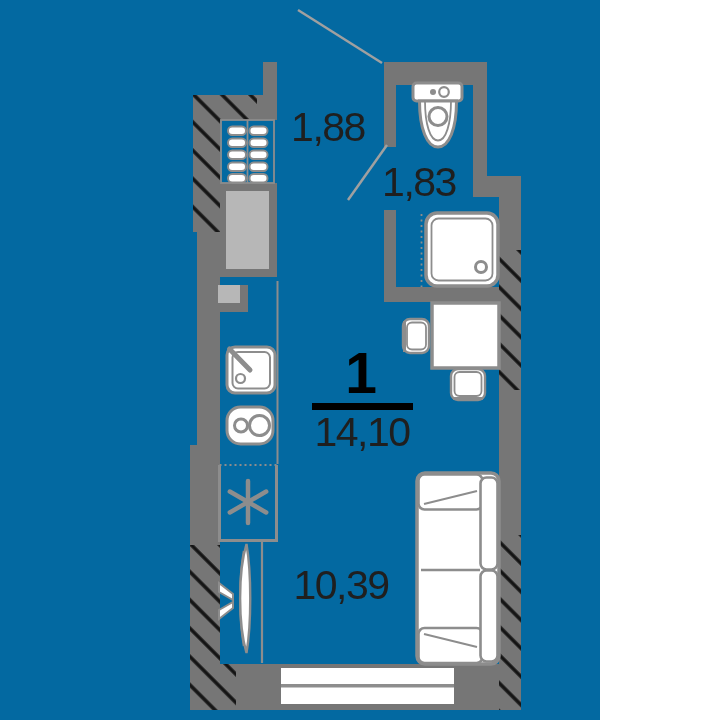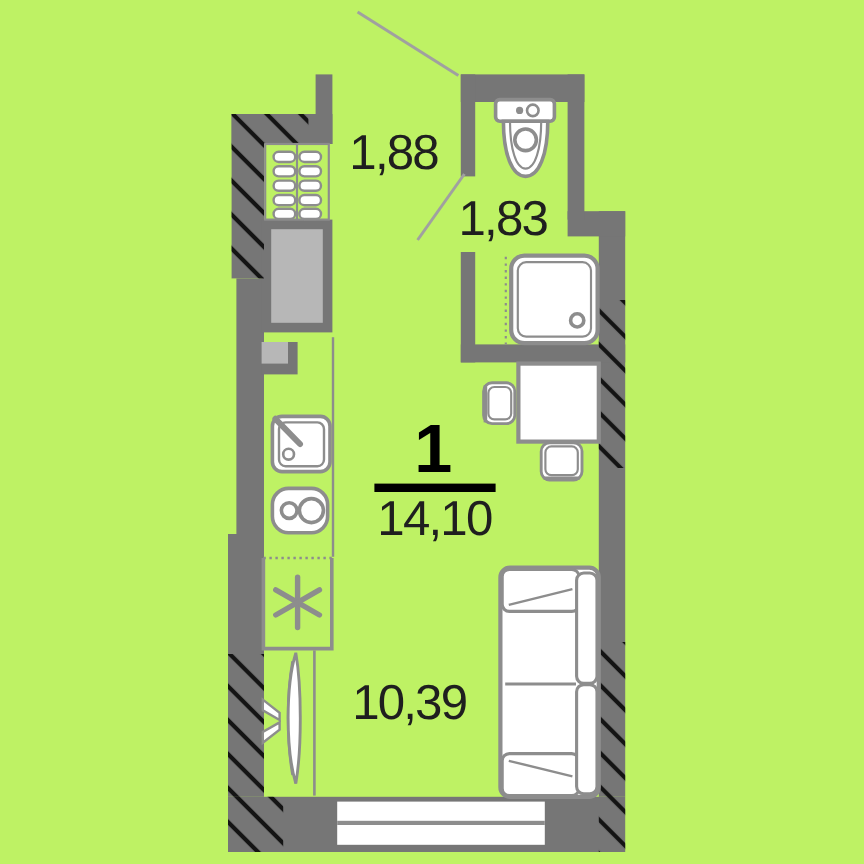--- a/index.html
+++ b/index.html
@@ -1,16 +1,16 @@
 <!DOCTYPE html>
 <html style="--wall: #767676; --shaft: #b7b7b7; --stroke: #8d8d8d; --hatch: #141414; --text: #1f1f1f; --black: #000000; --door: #a0a0a0;"><head>
 <meta charset="utf-8">
 <style>
   html,body{margin:0;padding:0;background:#ffffff;}
-  .plan{position:relative;width:720px;height:720px;background:#bef264;font-family:"Liberation Sans",sans-serif;overflow:hidden;text-decoration:underline;}
+  .plan{position:relative;width:600px;height:720px;background:#0369a1;font-family:"Liberation Sans",sans-serif;overflow:hidden;text-decoration:underline;}
   svg{display:block;}
   .wall rect{fill:var(--wall);}
   .shaftfill{fill:var(--shaft);}
   .hatch rect{fill:url(#hatchP);}
   .fx{fill:#ffffff;stroke:var(--stroke);}
   .fxn{fill:none;stroke:var(--stroke);}
   .fxs{fill:var(--stroke);stroke:none;}
   .door-line{stroke:var(--door);stroke-width:2.5;fill:none;}
   .win-line{fill:var(--stroke);}
   .area-label{font-size:41px;fill:var(--text);letter-spacing:-1.5px;}

